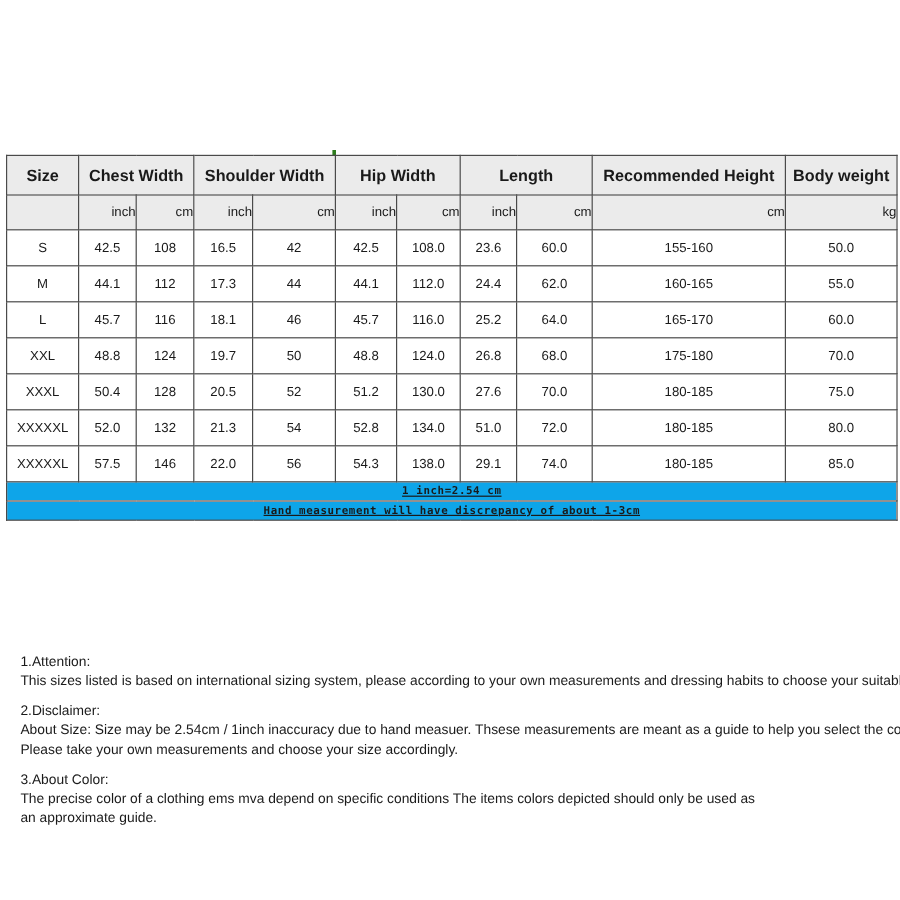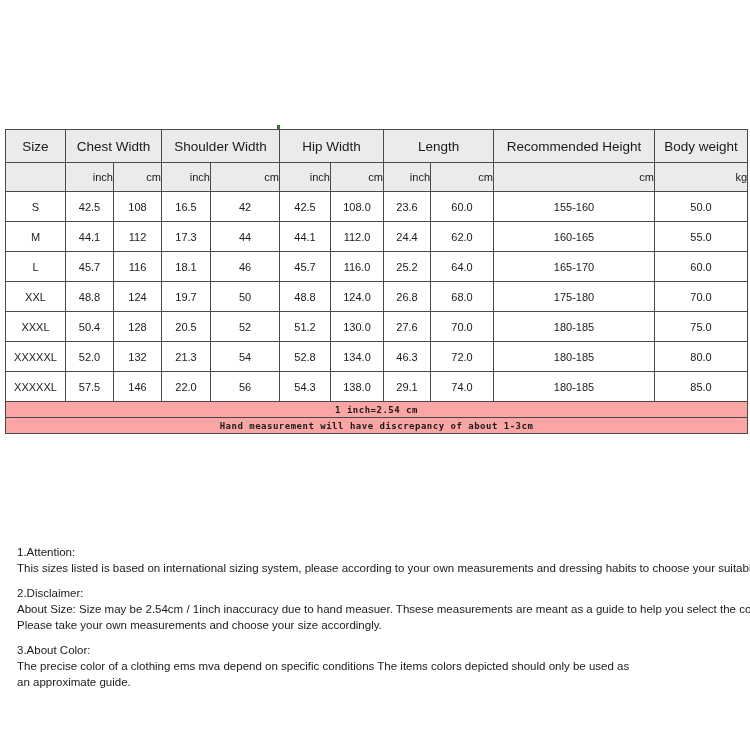--- a/index.html
+++ b/index.html
@@ -10,32 +10,32 @@
   }
   .size-table{
     position:absolute;left:5px;top:129px;width:742px;
     border-collapse:collapse;table-layout:fixed;
   }
   .size-table th,.size-table td{
     border:1px solid #4a4a4a;text-align:center;vertical-align:middle;
     padding:0;overflow:hidden;white-space:nowrap;
   }
   .hdr-row th{
-    background:#ebebeb;font-size:13.5px;font-weight:normal;height:32px;color:#1a1a1a;
+    background:#ebebeb;font-size:13.5px;font-weight:bold;height:32px;color:#1a1a1a;
   }
   .unit-row th{
     background:#ebebeb;font-size:11px;font-weight:normal;height:28px;color:#1a1a1a;text-align:right;
   }
   .size-table tbody td{
     background:#ffffff;font-size:11px;height:29px;color:#1a1a1a;
   }
   .footnote-row td{
-    background:#fca5a5;height:15px;
+    background:#0ea5e9;height:15px;
     font-family:"DejaVu Sans Mono", monospace;font-weight:bold;font-size:9px;
-    letter-spacing:0.5px;color:#1a1a1a;
+    letter-spacing:0.5px;color:#1a1a1a;text-decoration:underline;
   }
   .green-speck{
     position:absolute;left:277px;top:125px;width:3px;height:5px;background:#2e7d1e;
   }
   .notes{
     position:absolute;left:17px;top:544px;width:740px;
     font-size:11.5px;line-height:16px;color:#1a1a1a;
   }
   .note{margin:0 0 9px 0;}
   .note div{white-space:nowrap;}
@@ -156,21 +156,21 @@
   </tr>
 
   <tr>
     <td>XXXXXL</td>
     <td>52.0</td>
     <td>132</td>
     <td>21.3</td>
     <td>54</td>
     <td>52.8</td>
     <td>134.0</td>
-    <td>46.3</td>
+    <td>51.0</td>
     <td>72.0</td>
     <td>180-185</td>
     <td>80.0</td>
   </tr>
 
   <tr>
     <td>XXXXXL</td>
     <td>57.5</td>
     <td>146</td>
     <td>22.0</td>

